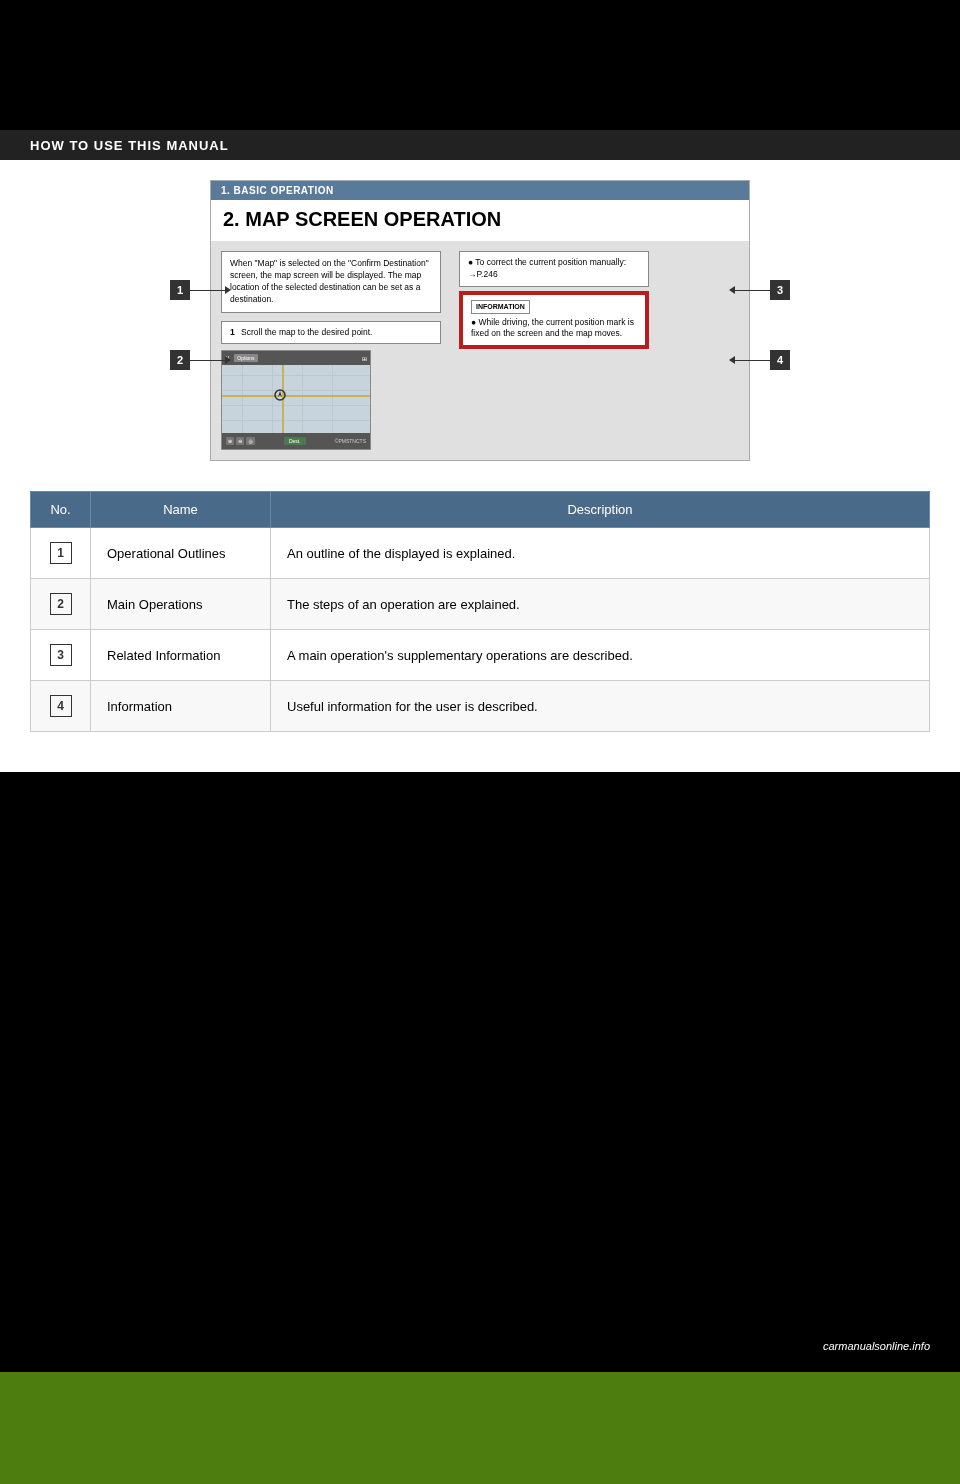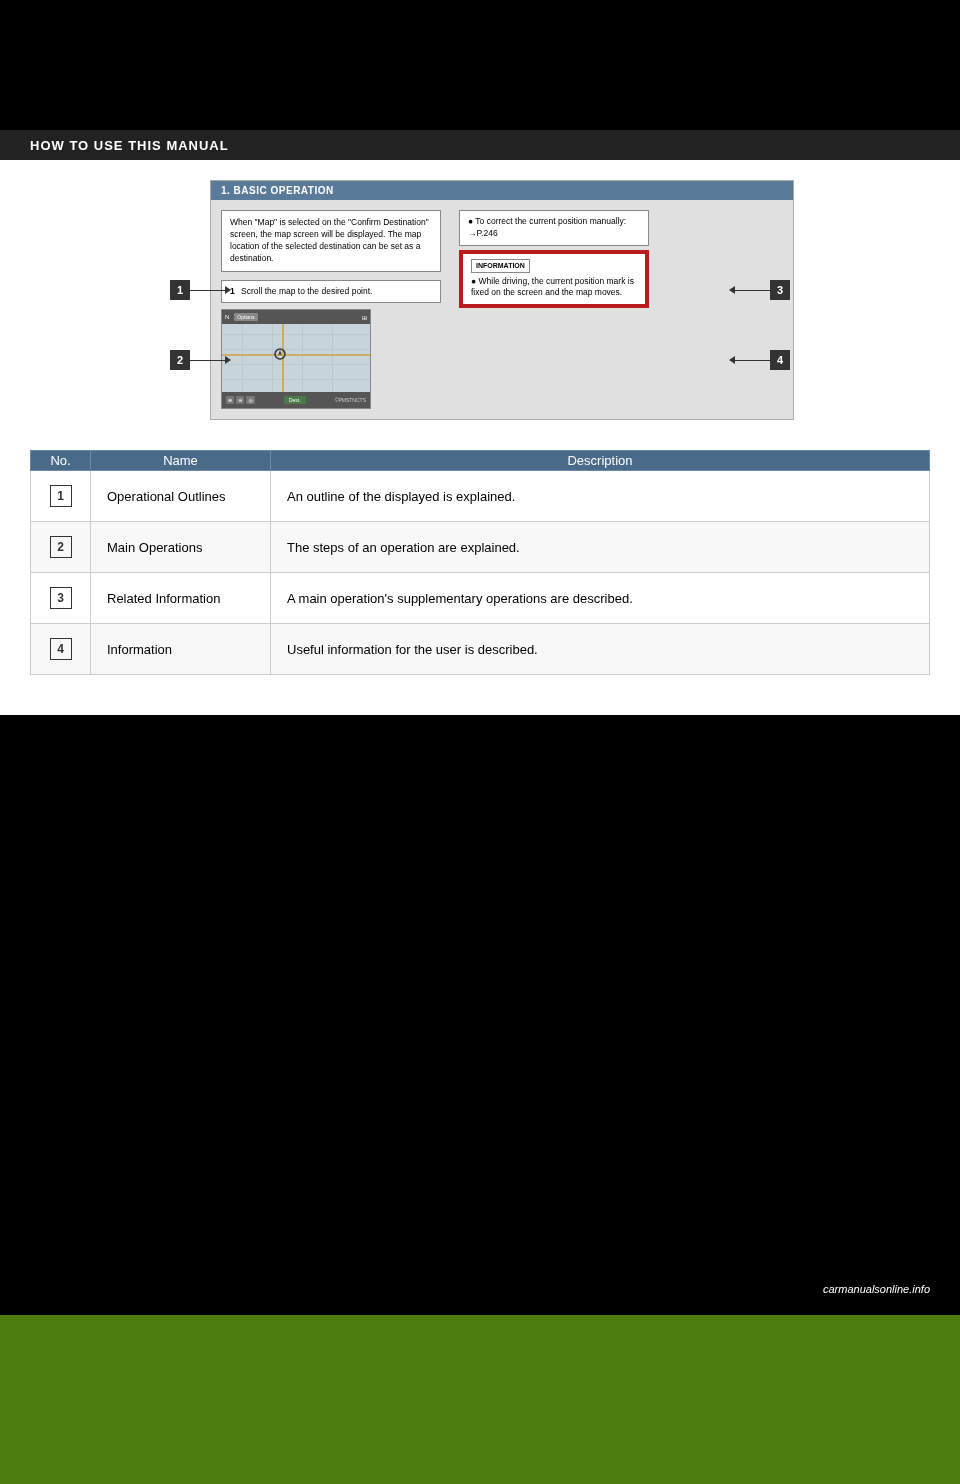--- a/index.html
+++ b/index.html
@@ -217,21 +217,21 @@
     
     .info-table {
       width: 100%;
       border-collapse: collapse;
       margin-top: 10px;
     }
 
     .info-table th {
       background: #4a6a8a;
       color: #fff;
-      padding: 2px 16px;
+      padding: 10px 16px;
       font-size: 13px;
       text-align: center;
       border: 1px solid #6a8aaa;
       font-weight: normal;
     }
 
     .info-table td {
       padding: 14px 16px;
       font-size: 13px;
       border: 1px solid #ccc;
@@ -307,26 +307,29 @@
           <div style="width:35px; height:1px; background:#333;"></div>
           <div style="background:#333; color:#fff; width:20px; height:20px; display:flex; align-items:center; justify-content:center; font-size:11px; font-weight:bold; flex-shrink:0;">3</div>
         </div>
         <div style="display:flex; align-items:center; gap:0;">
           <div style="width:0; height:0; border-top:4px solid transparent; border-bottom:4px solid transparent; border-right:6px solid #333;"></div>
           <div style="width:35px; height:1px; background:#333;"></div>
           <div style="background:#333; color:#fff; width:20px; height:20px; display:flex; align-items:center; justify-content:center; font-size:11px; font-weight:bold; flex-shrink:0;">4</div>
         </div>
       </div>
 
-      <div class="doc-preview" style="margin-left:60px; width:584px;">
+      <div class="doc-preview" style="margin-left:60px; width:540px;">
 
         <div class="doc-preview-header">
           <span>1. BASIC OPERATION</span>
         </div>
 
+        <div class="doc-preview-title">
+          <span>2. MAP SCREEN OPERATION</span>
+        </div>
 
         <div class="doc-preview-body">
           <div style="display:flex; gap:10px;">
 
             <div class="preview-left">
 
               <div class="outline-box">
                 <span>When "Map" is selected on the "Confirm Destination" screen, the map screen will be displayed. The map location of the selected destination can be set as a destination.</span>
               </div>
 

